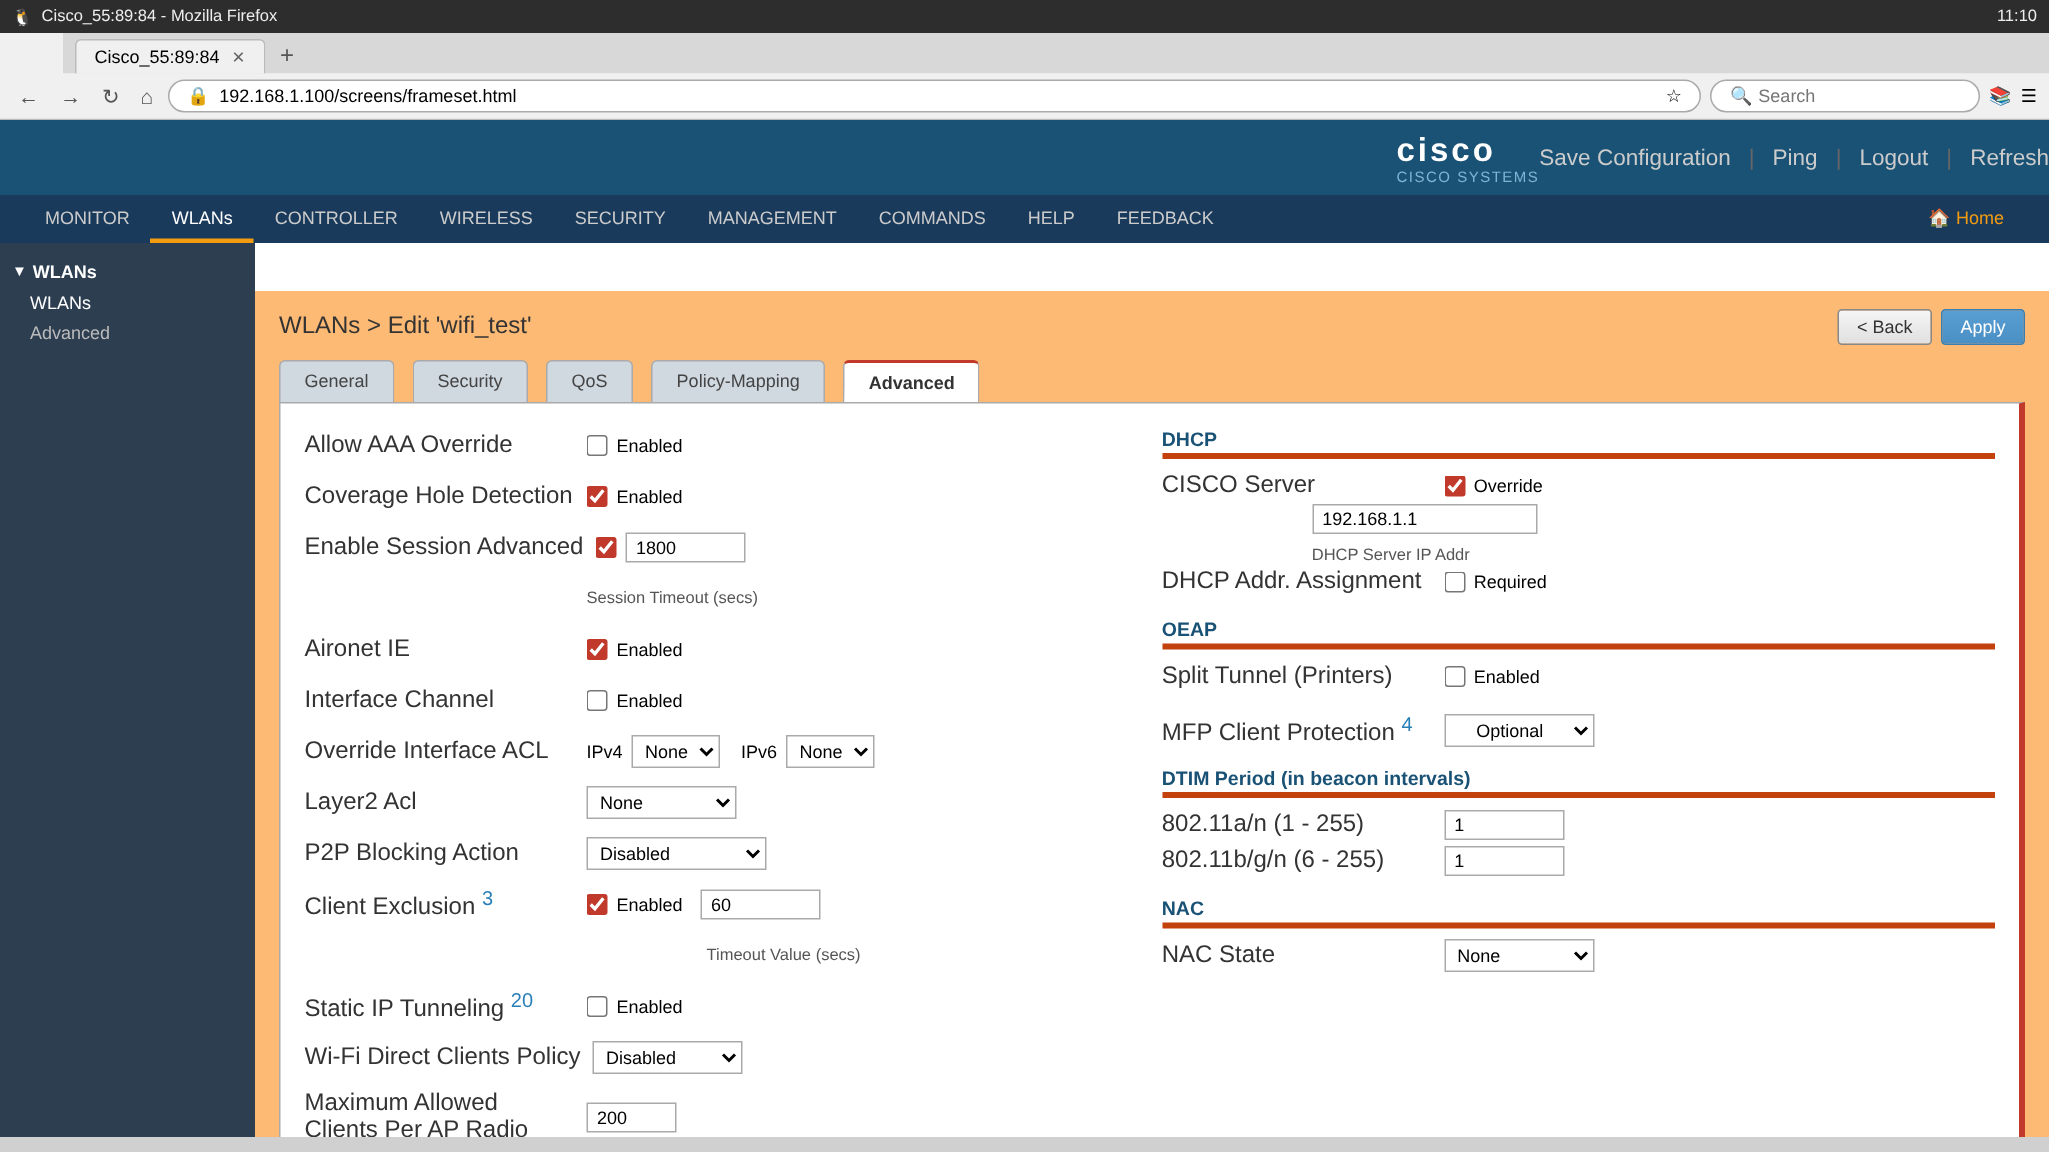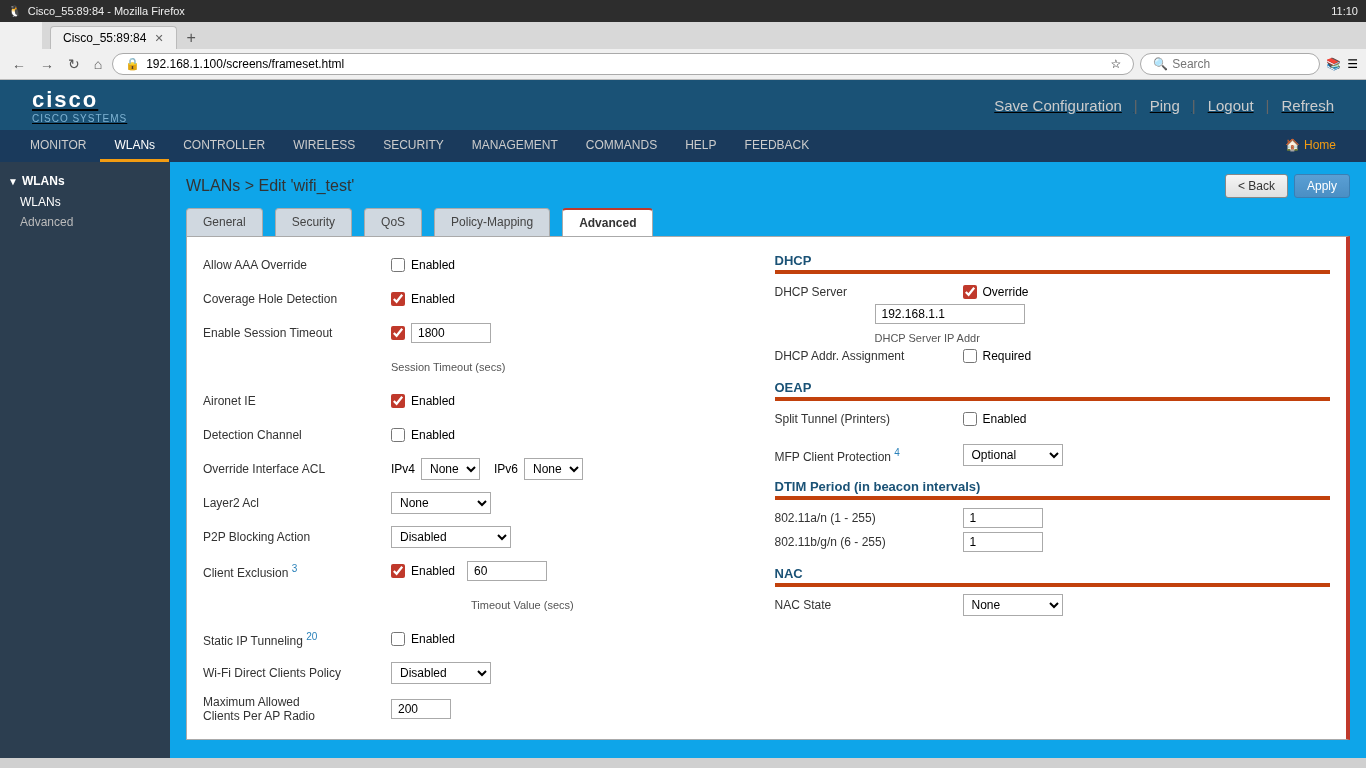--- a/index.html
+++ b/index.html
@@ -103,24 +103,23 @@
       height: calc(768px - 22px - 30px - 38px);
       display: flex;
       flex-direction: column;
     }
 
     
     .cisco-header {
       background: #1a5276;
       display: flex;
       align-items: center;
-      justify-content: space-between;
-      padding: 0 32px;
+      justify-content: flex-end;
+      padding: 0 0;
       height: 50px;
-      text-decoration: underline;
     }
     .cisco-logo {
       color: white;
       font-size: 22px;
       font-weight: bold;
       letter-spacing: 2px;
     }
     .cisco-logo-sub {
       color: #7fb3d3;
       font-size: 10px;
@@ -188,23 +187,24 @@
       padding: 3px 20px;
       color: #bbb;
       cursor: pointer;
     }
     .sidebar-item.active { color: #fff; }
     .triangle { font-size: 10px; }
 
     
     .content-area {
       flex: 1;
-      background: #0ea5e9;
+      background: #fdba74;
       overflow-y: auto;
       padding: 12px 16px;
+      margin-top: 32px;
     }
 
     
     .page-title-bar {
       display: flex;
       justify-content: space-between;
       align-items: center;
       margin-bottom: 10px;
     }
     .page-title {
@@ -274,21 +274,21 @@
 
     .field-row {
       display: flex;
       align-items: center;
       gap: 8px;
       min-height: 24px;
     }
     .field-label {
       min-width: 180px;
       color: #333;
-      font-size: 12px;
+      font-size: 16px;
     }
     .field-label a {
       color: #2980b9;
       text-decoration: none;
     }
     .field-value {
       display: flex;
       align-items: center;
       gap: 6px;
     }
@@ -456,41 +456,41 @@
 
               <div class="field-row">
                 <span class="field-label">Coverage Hole Detection</span>
                 <div class="field-value">
                   <input type="checkbox" class="checkbox-input" checked="" style="">
                   <span>Enabled</span>
                 </div>
               </div>
 
               <div class="field-row">
-                <span class="field-label">Enable Session Timeout</span>
+                <span class="field-label">Enable Session Advanced</span>
                 <div class="field-value">
                   <input type="checkbox" class="checkbox-input" checked="" style="">
                   <input type="text" class="text-input" value="1800" style="">
                 </div>
               </div>
               <div class="field-row">
                 <span class="field-label"></span>
                 <span style="font-size:11px;color:#555;">Session Timeout (secs)</span>
               </div>
 
               <div class="field-row">
                 <span class="field-label">Aironet IE</span>
                 <div class="field-value">
                   <input type="checkbox" class="checkbox-input" checked="" style="">
                   <span>Enabled</span>
                 </div>
               </div>
 
               <div class="field-row">
-                <span class="field-label">Detection Channel</span>
+                <span class="field-label">Interface Channel</span>
                 <div class="field-value">
                   <input type="checkbox" class="checkbox-input" style="">
                   <span>Enabled</span>
                 </div>
               </div>
 
               <div class="field-row">
                 <span class="field-label">Override Interface ACL</span>
                 <div class="field-value">
                   <span>IPv4</span>
@@ -561,21 +561,21 @@
               </div>
 
             </div>
 
             <div class="settings-right right-section">
 
               <div>
                 <div class="section-header">DHCP</div>
 
                 <div class="field-row">
-                  <span class="field-label">DHCP Server</span>
+                  <span class="field-label">CISCO Server</span>
                   <div class="field-value">
                     <input type="checkbox" class="checkbox-input" checked="" style="">
                     <span>Override</span>
                   </div>
                 </div>
 
                 <div class="field-row" style="margin-left:100px; flex-direction:column; align-items:flex-start;">
                   <input type="text" class="text-input" value="192.168.1.1" style="width: 150px;">
                   <span style="font-size:11px;color:#555;">DHCP Server IP Addr</span>
                 </div>
@@ -597,21 +597,21 @@
                     <input type="checkbox" class="checkbox-input" style="">
                     <span>Enabled</span>
                   </div>
                 </div>
               </div>
 
               <div>
                 <div class="field-row">
                   <span class="field-label">MFP Client Protection <sup><a href="#">4</a></sup></span>
                   <div class="field-value">
-                    <select class="select-input" style="width:100px;">
+                    <select class="select-input" style="width:100px;text-align:center;">
                       <option>Optional</option>
                       <option>Required</option>
                       <option>Disabled</option>
                     </select>
                   </div>
                 </div>
               </div>
 
               <div>
                 <div class="section-header">DTIM Period (in beacon intervals)</div>

